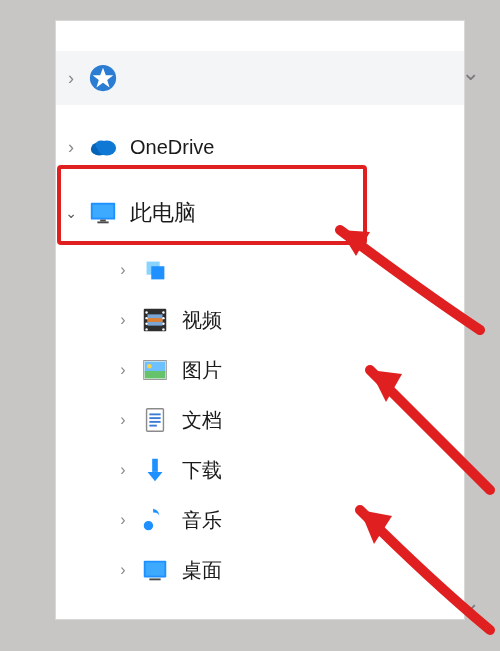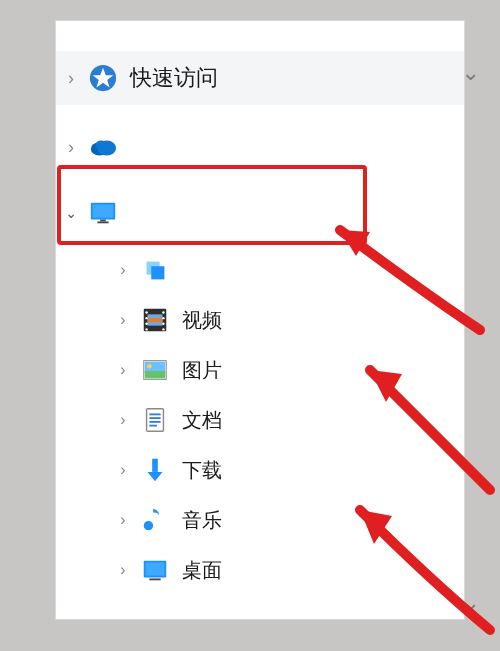--- a/index.html
+++ b/index.html
@@ -113,48 +113,49 @@
   <div class="tree">
 
     <div class="row header">
       <span class="chev">›</span>
       <span class="icon">
         <svg viewBox="0 0 32 32">
           <circle class="star-circle" cx="16" cy="16" r="14"></circle>
           <polygon class="star-inner" points="16,5 19,13 27,13 20.5,18 23,26 16,21 9,26 11.5,18 5,13 13,13"></polygon>
         </svg>
       </span>
-      <span class="label">快速访问</span>
     </div>
 
     <div style="height:14px"></div>
 
     <div class="row onedrive">
       <span class="chev">›</span>
       <span class="icon">
         <svg viewBox="0 0 32 32">
           <ellipse class="cloud" cx="12" cy="18" rx="9" ry="7"></ellipse>
           <ellipse class="cloud2" cx="20" cy="17" rx="10" ry="8"></ellipse>
           <ellipse class="cloud2" cx="14" cy="14" rx="6" ry="5"></ellipse>
         </svg>
       </span>
+      <span class="label">OneDrive</span>
     </div>
 
     <div style="height:8px"></div>
 
     <div class="row thispc">
       <span class="chev" style="color:#5a5a5a; font-size:14px;">⌄</span>
       <span class="icon">
         <svg viewBox="0 0 32 32">
           <rect class="monitor-screen" x="3" y="5" width="26" height="18" rx="1"></rect>
           <rect class="monitor-screen-inner" x="5" y="7" width="22" height="14"></rect>
           <rect class="monitor-stand" x="13" y="23" width="6" height="2"></rect>
           <rect class="monitor-stand" x="10" y="25" width="12" height="2"></rect>
         </svg>
       </span>
+      <span class="label" style="font-size:22px;">此电脑</span>
     </div>
 
     <div style="height:2px"></div>
 
     <div class="row child">
       <span class="chev small">›</span>
       <span class="icon">
         <svg viewBox="0 0 32 32">
           <rect class="box-b" x="7" y="7" width="14" height="14"></rect>
           <rect class="box-a" x="12" y="12" width="14" height="14"></rect>

